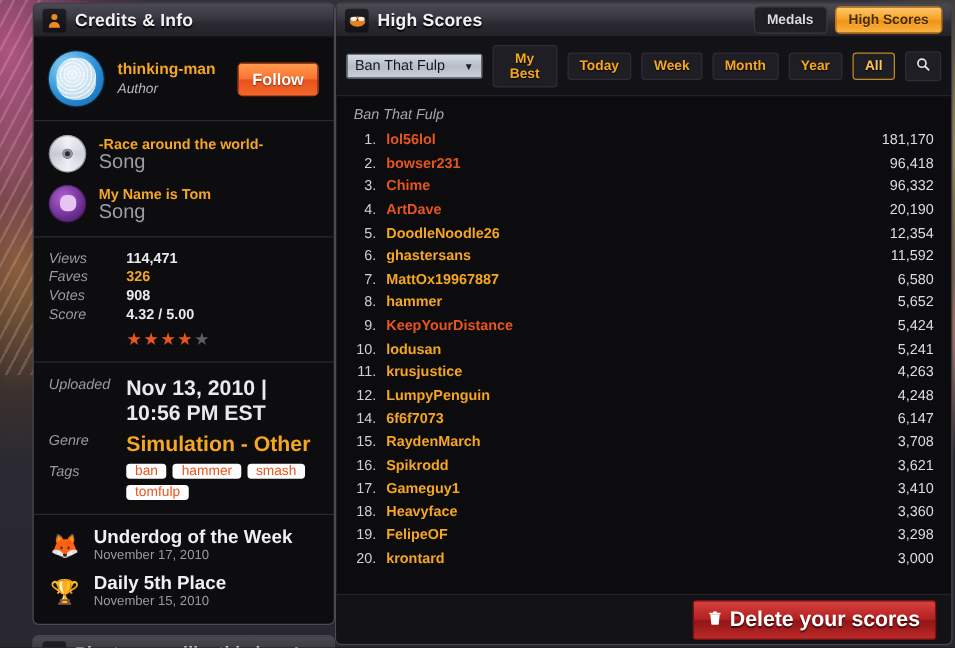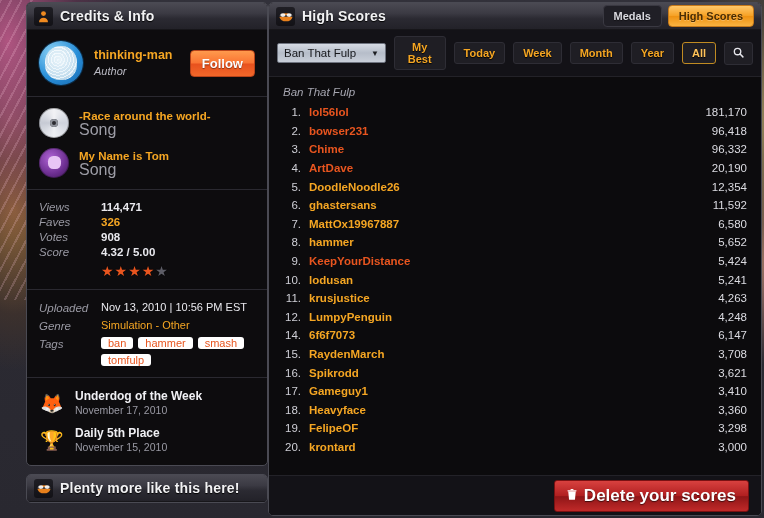--- a/index.html
+++ b/index.html
@@ -128,32 +128,32 @@
   .stat-grid { display: grid; grid-template-columns: 62px 1fr; row-gap: 3px; align-items: baseline; }
   .stat-k { color: #9a9aa4; font-size: 11.5px; font-style: italic; }
   .stat-v { color: #e9e9ee; font-size: 11.5px; font-weight: bold; }
   .stat-v.accent { color: #f5a623; }
   .stars { margin-top: 3px; display: flex; gap: 1px; }
   .star { font-size: 14px; line-height: 14px; color: #e8551f; text-shadow: 0 0 1px #000; }
   .star.off { color: #5d5d66; }
 
   .meta-grid { display: grid; grid-template-columns: 62px 1fr; row-gap: 5px; }
   .meta-k { color: #9a9aa4; font-size: 11.5px; font-style: italic; padding-top:1px; }
-  .meta-v { color: #e9e9ee; font-size: 11px; font-weight: normal; }
+  .meta-v { color: #e9e9ee; font-size: 17px; font-weight: bold; }
   .meta-v.genre { color: #f5a623; }
   .tags { display: flex; flex-wrap: wrap; gap: 5px; }
   .tag {
     background: #ffffff; color: #e8551f; font-size: 11px;
     padding: 0 7px; border-radius: 3px; cursor: pointer;
   }
 
   .award-row { display: flex; align-items: center; gap: 10px; margin-bottom: 9px; }
   .award-row:last-child { margin-bottom: 0; }
   .award-ico { width: 26px; height: 26px; flex:0 0 auto; display:flex; align-items:center; justify-content:center; font-size: 19px; line-height:19px; }
-  .award-t { color: #f0f0f4; font-size: 12px; font-weight: bold; display:block; line-height:14px; }
+  .award-t { color: #f0f0f4; font-size: 15px; font-weight: bold; display:block; line-height:14px; }
   .award-d { color: #9a9aa4; font-size: 10.5px; display:block; line-height:14px; }
 
   
   .col-right { position: absolute; left: 268px; top: 2px; width: 494px; height: 514px; }
   .col-right .panel { height: 100%; display: flex; flex-direction: column; background:#0c0b0d; }
 
   .head-tabs { margin-left: auto; display: flex; gap: 6px; text-align: right; }
   .tab {
     font-size: 11px; font-weight: bold; padding: 4px 10px;
     border-radius: 4px; cursor: pointer;

